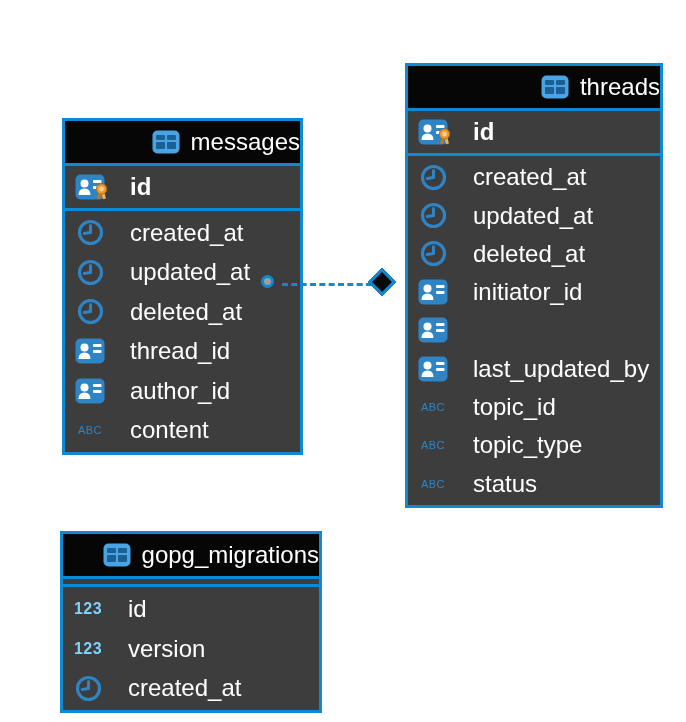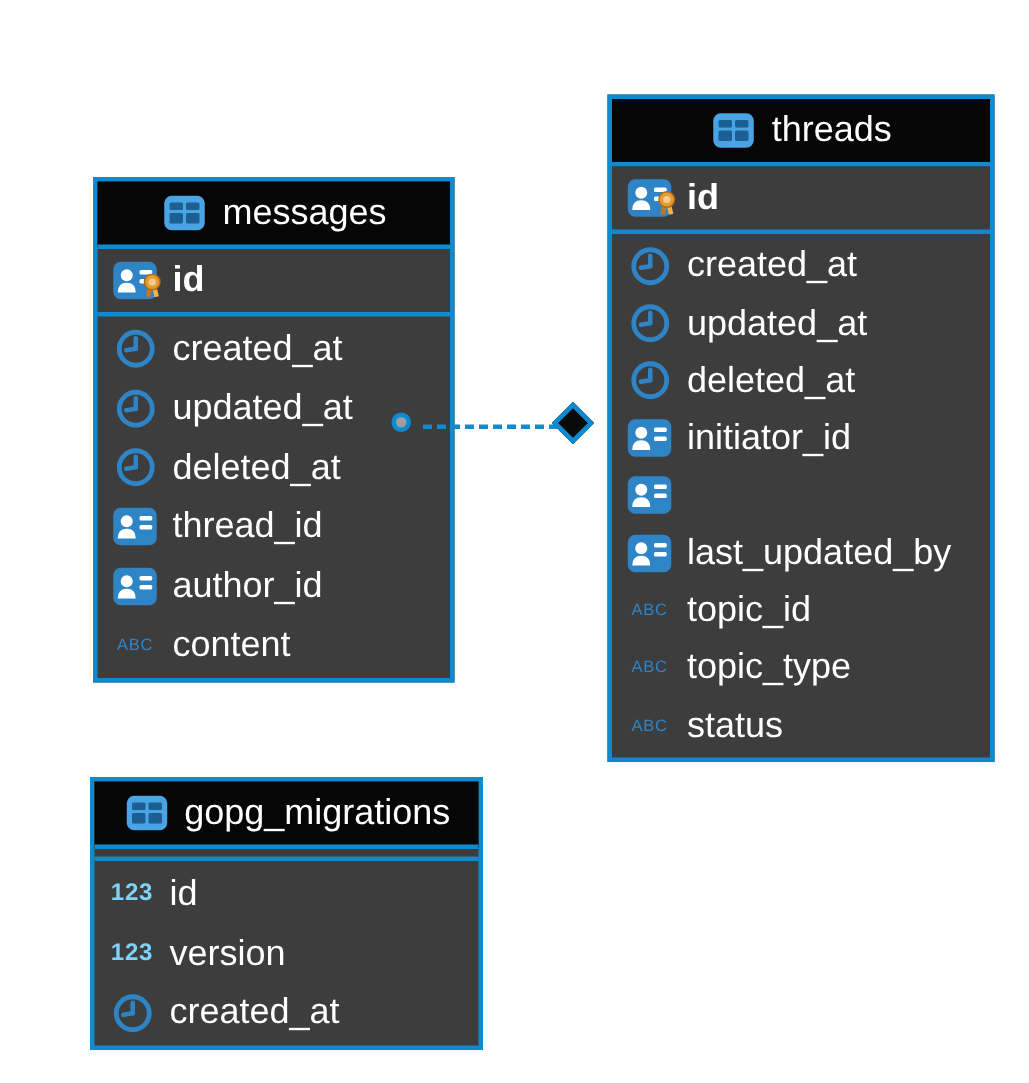--- a/index.html
+++ b/index.html
@@ -21,30 +21,30 @@
   }
   .table {
     position: absolute;
     border: 3px solid var(--blue);
     background: var(--row-bg);
     display: flex;
     flex-direction: column;
   }
   .t-messages { left: 62px;  top: 118px; width: 241px; height: 337px; }
   .t-threads  { left: 405px; top: 63px;  width: 258px; height: 445px; }
-  .t-gopg     { left: 60px;  top: 518px; width: 262px; height: 182px; }
+  .t-gopg     { left: 60px;  top: 531px; width: 262px; height: 182px; }
 
   .table-header {
     flex: none;
     height: 45px;
     background: var(--header-bg);
     border-bottom: 3px solid var(--blue);
     display: flex;
     align-items: center;
-    justify-content: center;
+    justify-content: flex-end;
     gap: 9px;
     color: var(--text);
     font-size: 24px;
     font-weight: 500;
     white-space: nowrap;
   }
   .pk-section {
     flex: none;
     border-bottom: 3px solid var(--blue);
     min-height: 8px;
@@ -57,21 +57,21 @@
     flex: 1;
     display: flex;
     flex-direction: column;
     justify-content: center;
     padding: 2px 0;
   }
   .body-section .row { flex: 1; }
   .row {
     display: flex;
     align-items: center;
-    gap: 9px;
+    gap: 24px;
     padding: 0 9px;
     color: var(--text);
     font-size: 24px;
     font-weight: 500;
     white-space: nowrap;
   }
   .icon {
     flex: none;
     width: 32px;
     display: flex;

